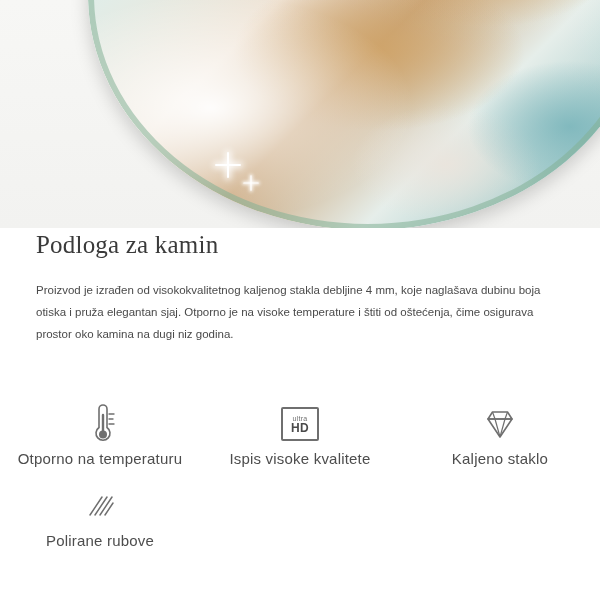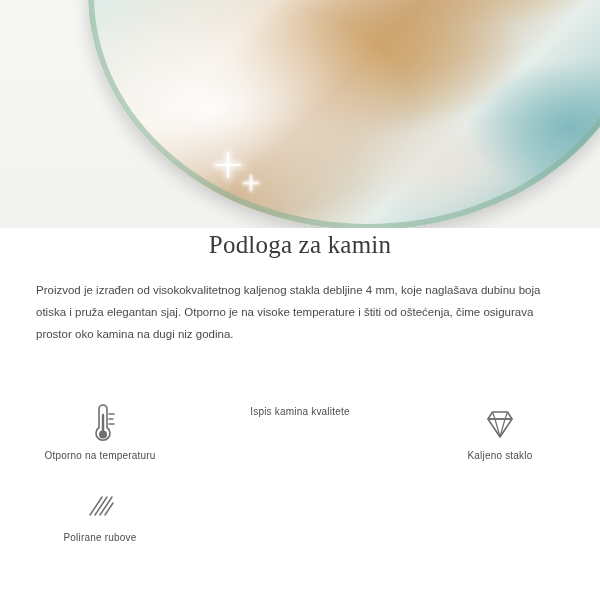--- a/index.html
+++ b/index.html
@@ -95,28 +95,27 @@
 
   
   .content {
     position: absolute;
     left: 0;
     top: 228px;
     width: 600px;
   }
   .headline {
     margin: 0;
-    padding: 0 24px;
+    padding: 0 36px;
     font-family: "Liberation Serif", serif;
     font-weight: 400;
     font-size: 25px;
     line-height: 33px;
     color: #3a3a3a;
     letter-spacing: 0.2px;
-    text-align: center;
   }
   .headline .line2 { display: block; }
   .body-copy {
     margin: 18px 4px 0 0;
     padding: 0 36px;
     font-size: 11.5px;
     line-height: 22px;
     color: #4a4a4a;
     max-width: 540px;
   }
@@ -141,21 +140,21 @@
     padding-top: 4px;
   }
   .feature-icon {
     height: 44px;
     display: flex;
     align-items: center;
     justify-content: center;
   }
   .feature-label {
     margin-top: 4px;
-    font-size: 10px;
+    font-size: 15px;
     color: #4d4d4d;
     text-align: center;
     letter-spacing: 0.2px;
   }
   svg { display: block; }
   .ultrahd-box {
     width: 34px;
     height: 30px;
     border: 2px solid #6f6f6f;
     border-radius: 2px;
@@ -209,21 +208,27 @@
           <circle cx="23" cy="31.5" r="4" fill="#6f6f6f"></circle>
           <line x1="29" y1="11" x2="34" y2="11" stroke="#6f6f6f" stroke-width="1.4" stroke-linecap="round"></line>
           <line x1="29" y1="16" x2="33" y2="16" stroke="#6f6f6f" stroke-width="1.4" stroke-linecap="round"></line>
           <line x1="29" y1="21" x2="34" y2="21" stroke="#6f6f6f" stroke-width="1.4" stroke-linecap="round"></line>
         </svg>
       </div>
       <div class="feature-label">Otporno na temperaturu</div>
     </div>
 
     <div class="feature">
-      <div class="feature-label">Ispis kamina kvalitete</div>
+      <div class="feature-icon">
+        <div class="ultrahd-box">
+          <span class="u-top">ultra</span>
+          <span class="u-bot">HD</span>
+        </div>
+      </div>
+      <div class="feature-label">Ispis visoke kvalitete</div>
     </div>
 
 
     <div class="feature">
       <div class="feature-icon">
         <svg width="40" height="42" viewBox="0 0 40 42">
           <path d="M8 16h24L20 34 8 16z" fill="none" stroke="#6f6f6f" stroke-width="1.6" stroke-linejoin="round"></path>
           <path d="M12.5 9h15l4.5 7H8l4.5-7z" fill="none" stroke="#6f6f6f" stroke-width="1.6" stroke-linejoin="round"></path>
           <line x1="12.5" y1="9" x2="15" y2="16" stroke="#6f6f6f" stroke-width="1.2"></line>
           <line x1="27.5" y1="9" x2="25" y2="16" stroke="#6f6f6f" stroke-width="1.2"></line>

